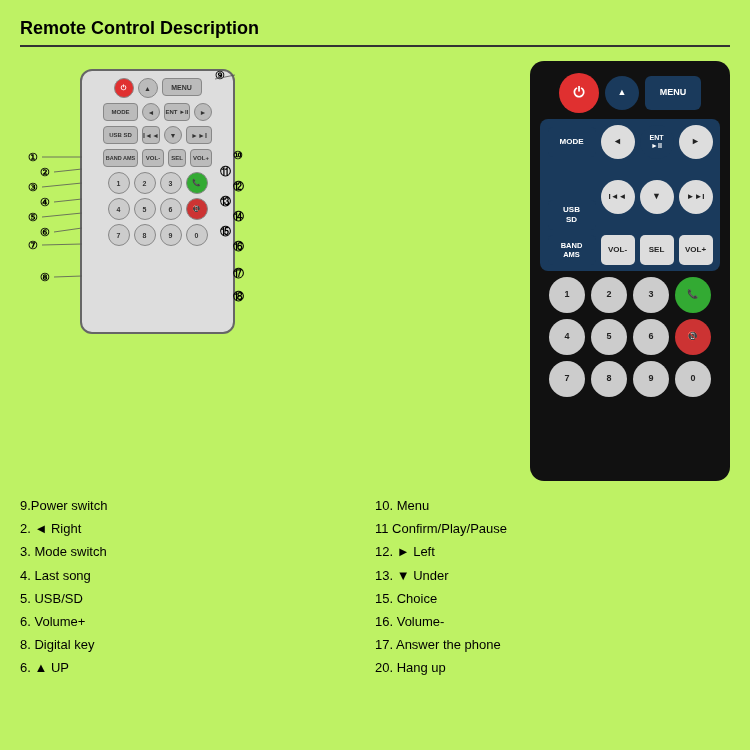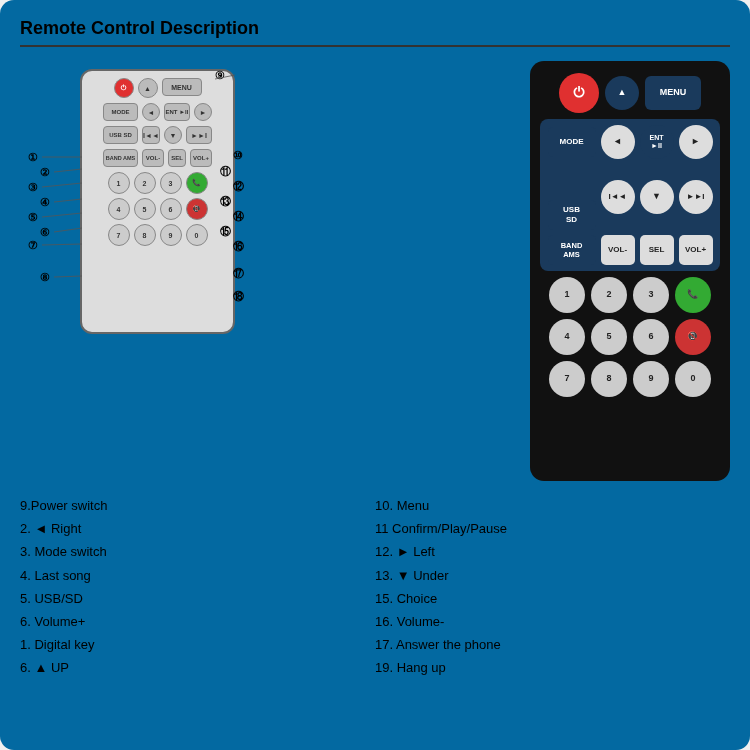--- a/index.html
+++ b/index.html
@@ -5,26 +5,25 @@
     * { box-sizing: border-box; margin: 0; padding: 0; }
     body {
       width: 750px;
       height: 750px;
       background: #f0f0f0;
       font-family: Arial, sans-serif;
       font-size: 13px;
       overflow: hidden;
     }
     .container {
-      background: #0369a1;
+      background: #bef264;
       width: 750px;
       height: 750px;
       padding: 18px 20px;
       position: relative;
-      border-radius: 14px;
     }
     .title {
       font-size: 18px;
       font-weight: bold;
       margin-bottom: 14px;
       border-bottom: 2px solid #333;
       padding-bottom: 6px;
     }
 
     
@@ -306,27 +305,27 @@
   </div>
 
   <div class="desc-area">
     <div class="desc-col">
       <div class="desc-item"><span>9.Power switch</span></div>
       <div class="desc-item"><span>2. ◄ Right</span></div>
       <div class="desc-item"><span>3. Mode switch</span></div>
       <div class="desc-item"><span>4. Last song</span></div>
       <div class="desc-item"><span>5. USB/SD</span></div>
       <div class="desc-item"><span>6. Volume+</span></div>
-      <div class="desc-item"><span>1. Digital key</span></div>
+      <div class="desc-item"><span>8. Digital key</span></div>
       <div class="desc-item"><span>6. ▲ UP</span></div>
     </div>
     <div class="desc-col">
       <div class="desc-item"><span>10. Menu</span></div>
       <div class="desc-item"><span>11 Confirm/Play/Pause</span></div>
       <div class="desc-item"><span>12. ► Left</span></div>
       <div class="desc-item"><span>13. ▼ Under</span></div>
       <div class="desc-item"><span>15. Choice</span></div>
       <div class="desc-item"><span>16. Volume-</span></div>
       <div class="desc-item"><span>17. Answer the phone</span></div>
-      <div class="desc-item"><span>19. Hang up</span></div>
+      <div class="desc-item"><span>20. Hang up</span></div>
     </div>
   </div>
 </div>
 
 </body></html>

